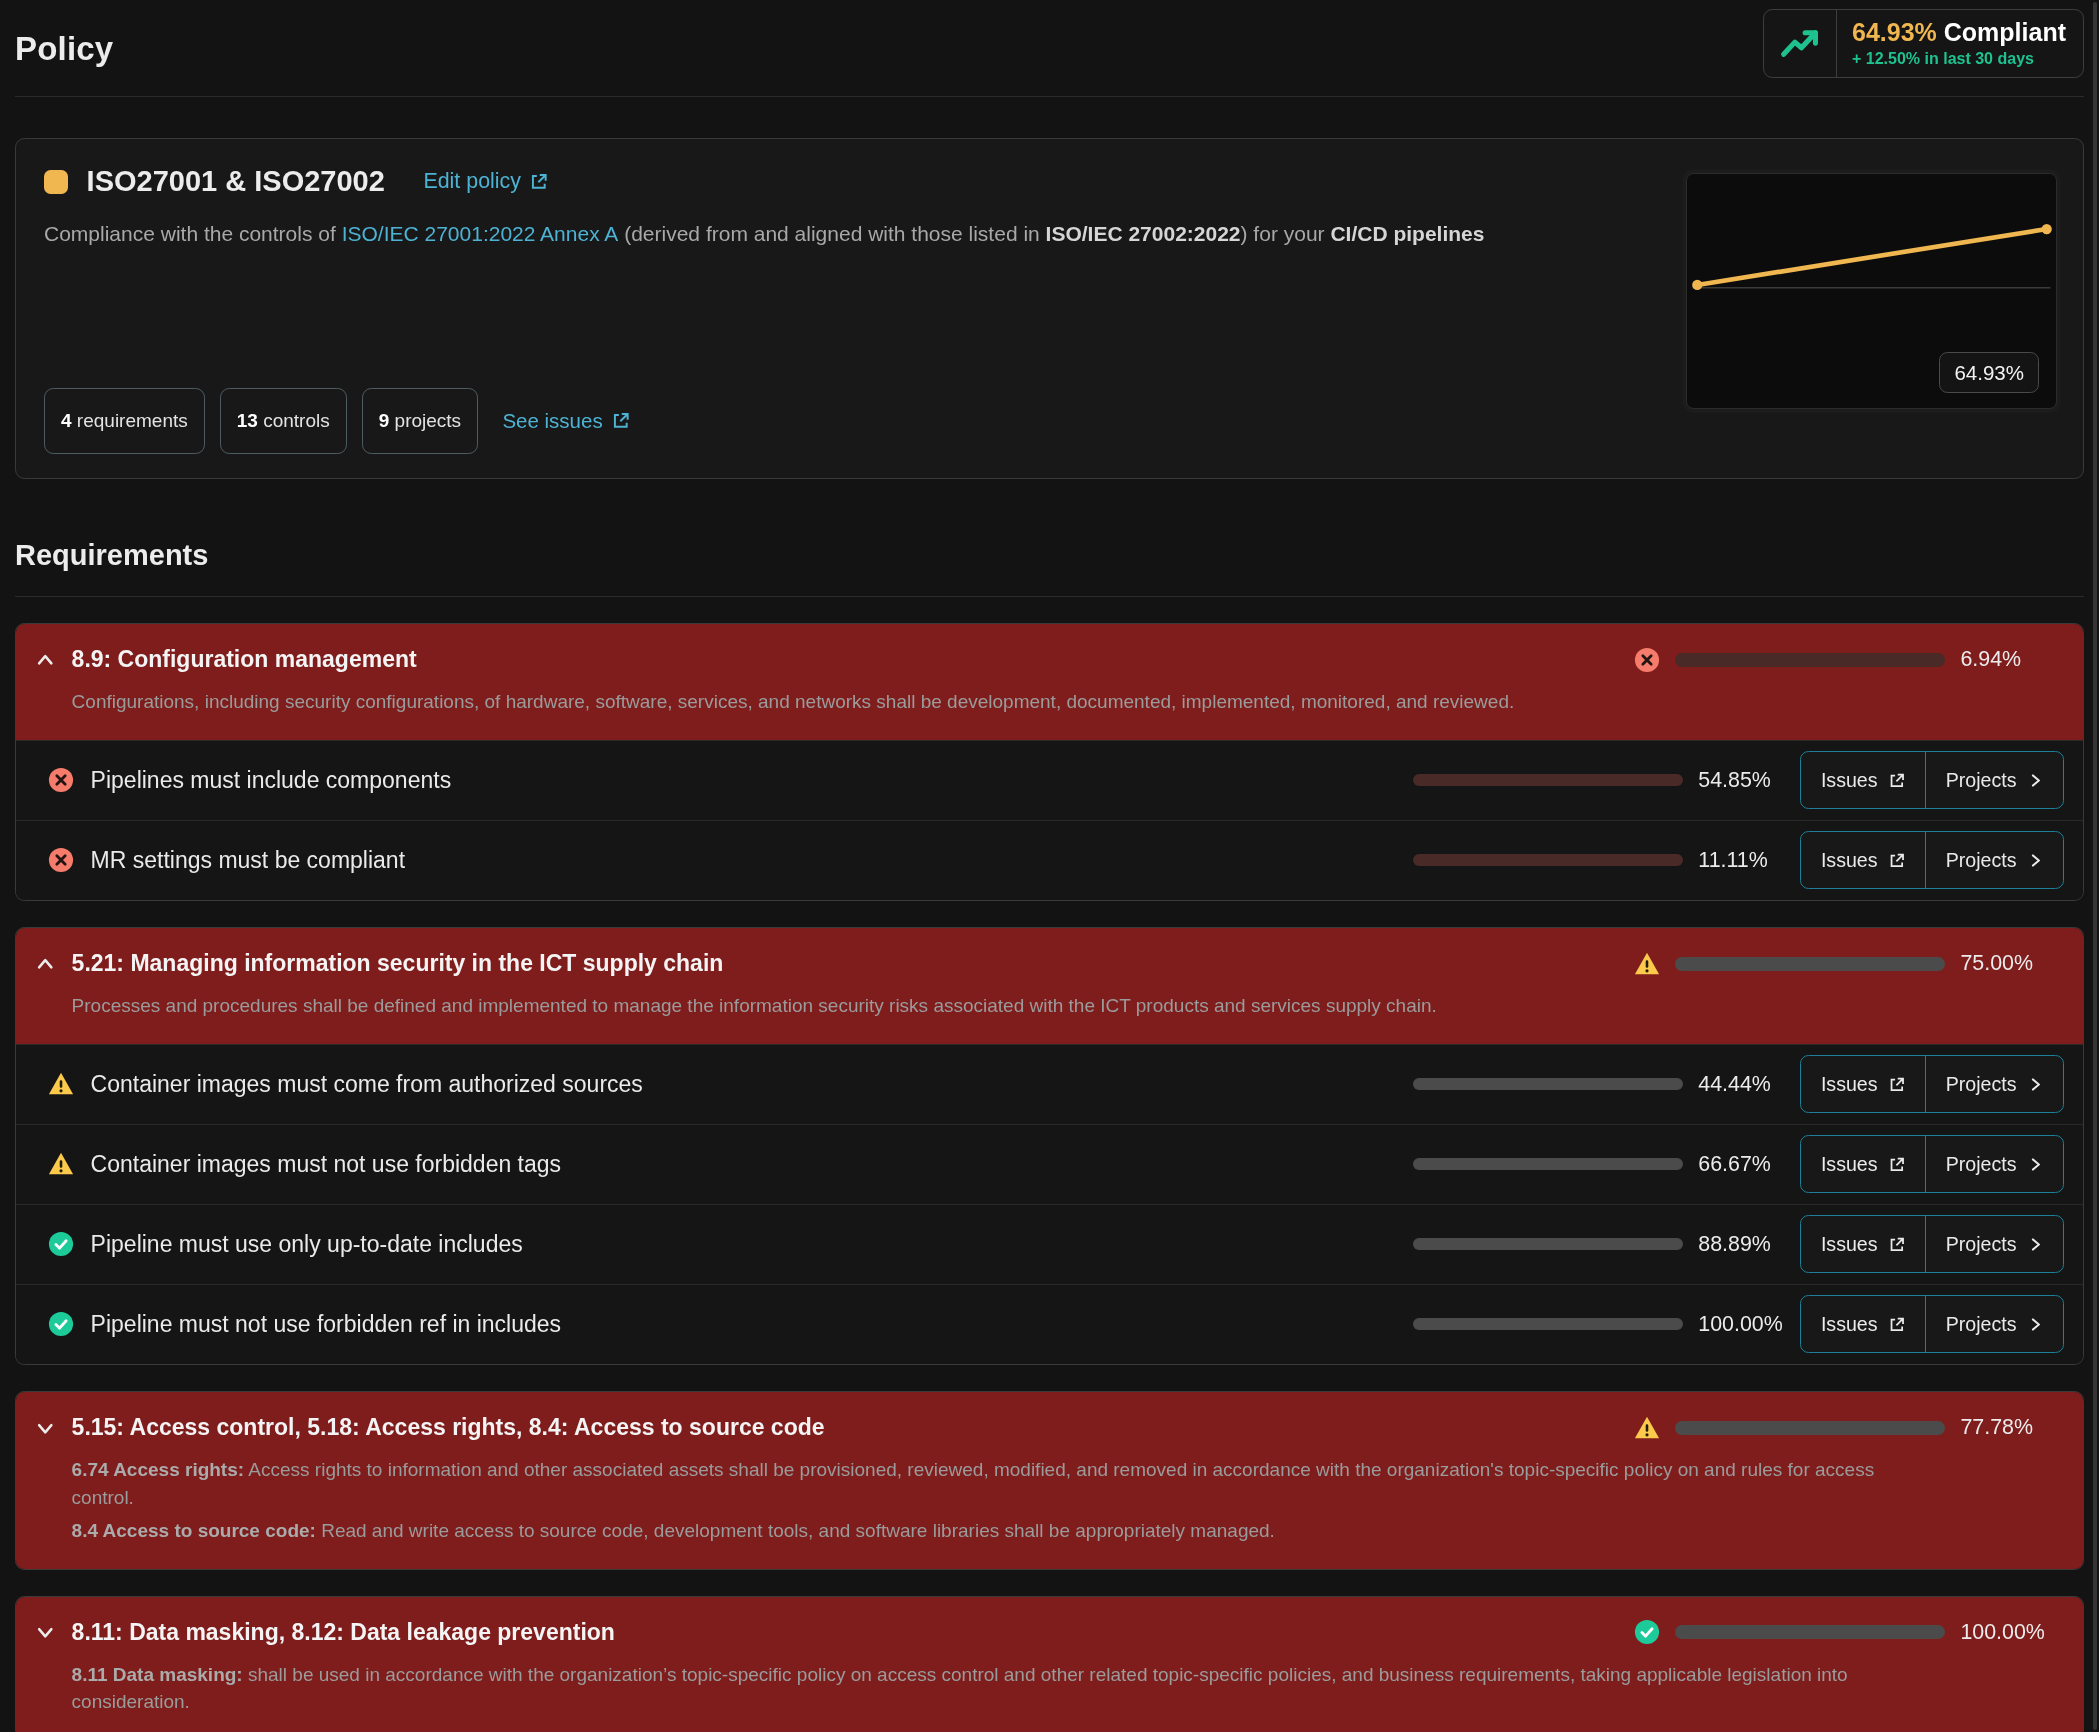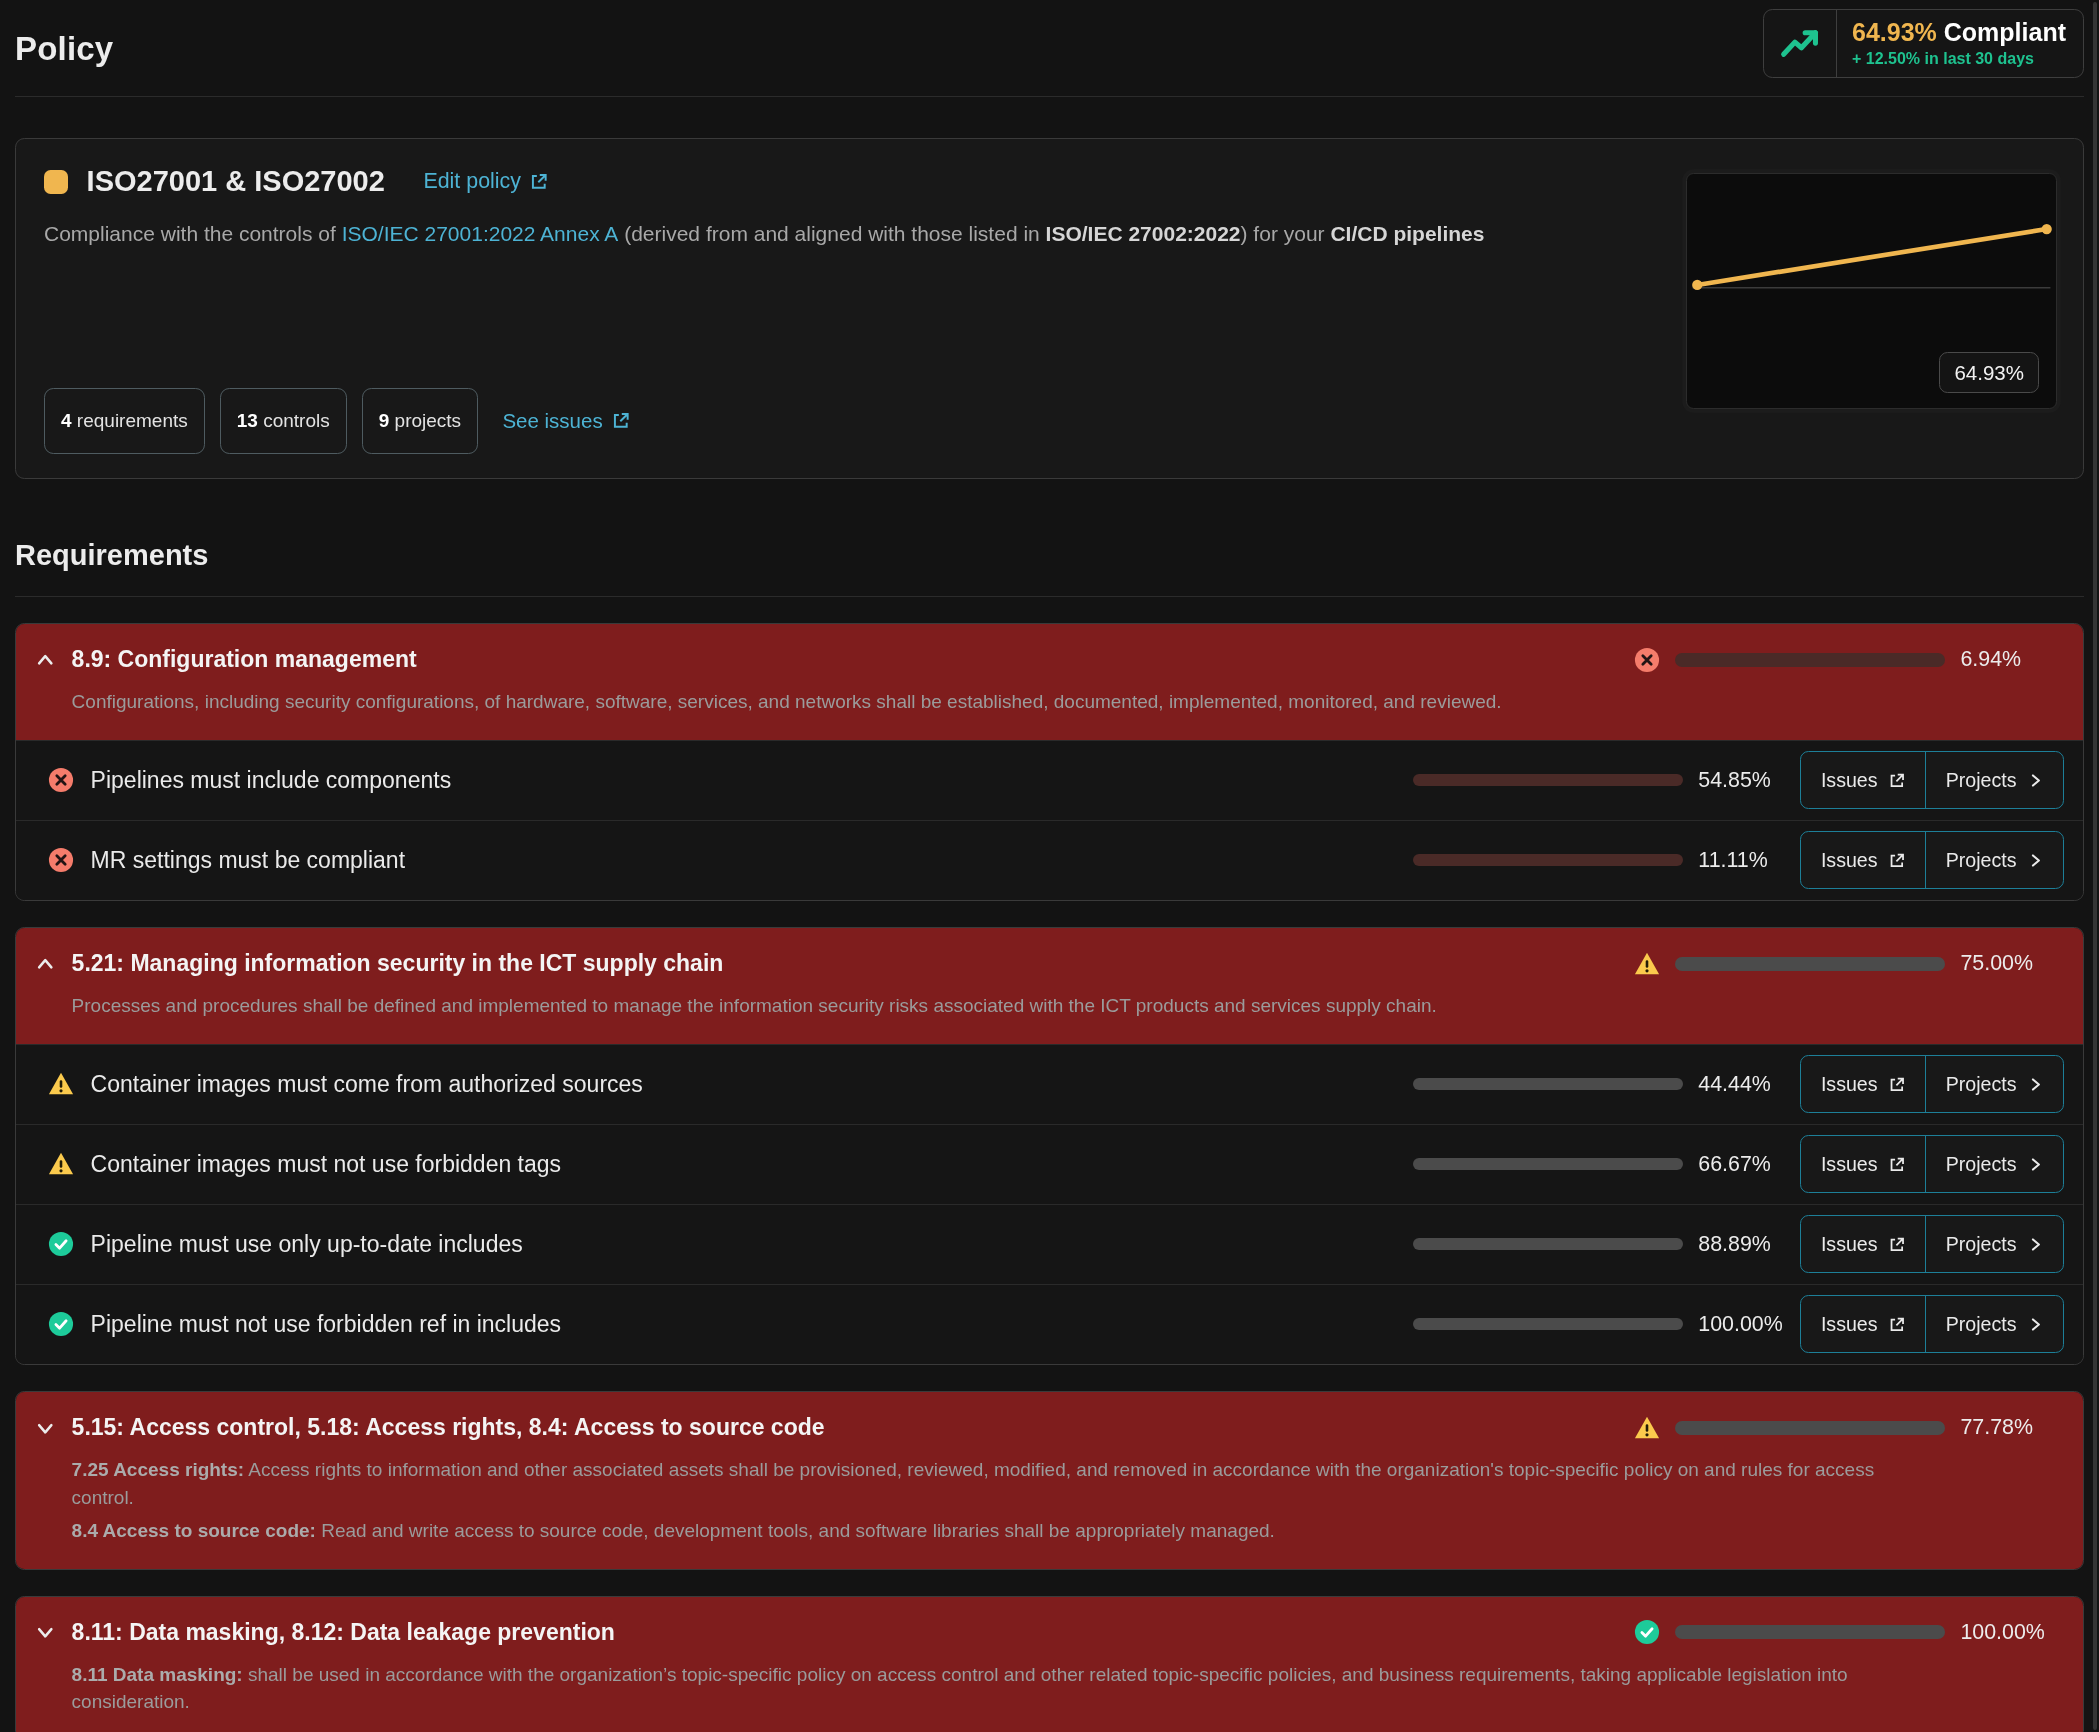--- a/index.html
+++ b/index.html
@@ -174,21 +174,21 @@
                 <circle cx="14" cy="14" r="13" fill="#f57c6b"></circle>
                 <path d="M9.5 9.5 L18.5 18.5 M18.5 9.5 L9.5 18.5" stroke="#231414" stroke-width="3" stroke-linecap="round"></path>
               </svg>
 
           </span>
           <span class="bar-track"><span class="bar-fill" style="width: 6.94%;"></span></span>
           <span class="pct">6.94%</span>
         </span>
       </div>
       <div class="req-desc">
-        <p><span class="b"></span><span>Configurations, including security configurations, of hardware, software, services, and networks shall be established, documented, implemented, monitored, and reviewed.</span></p>
+        <p><span class="b"></span><span>Configurations, including security configurations, of hardware, software, services, and networks shall be development, documented, implemented, monitored, and reviewed.</span></p>
       </div>
     </div>
 
     <div class="control-row cls-fail">
       <span class="control-left">
         <span class="status-icon">
           <svg class="icon-fail" width="26" height="26" viewBox="0 0 28 28">
               <circle cx="14" cy="14" r="13" fill="#f57c6b"></circle>
               <path d="M9.5 9.5 L18.5 18.5 M18.5 9.5 L9.5 18.5" stroke="#231414" stroke-width="3" stroke-linecap="round"></path>
             </svg>
@@ -430,21 +430,21 @@
                 <rect x="12.6" y="10" width="2.8" height="8" rx="1.4" fill="#231c07"></rect>
                 <circle cx="14" cy="21.4" r="1.7" fill="#231c07"></circle>
               </svg>
 
           </span>
           <span class="bar-track"><span class="bar-fill" style="width: 77.78%;"></span></span>
           <span class="pct">77.78%</span>
         </span>
       </div>
       <div class="req-desc">
-        <p><span class="b">7.25 Access rights:</span><span> Access rights to information and other associated assets shall be provisioned, reviewed, modified, and removed in accordance with the organization's topic-specific policy on and rules for access control.</span></p>
+        <p><span class="b">6.74 Access rights:</span><span> Access rights to information and other associated assets shall be provisioned, reviewed, modified, and removed in accordance with the organization's topic-specific policy on and rules for access control.</span></p>
         <p><span class="b">8.4 Access to source code:</span><span> Read and write access to source code, development tools, and software libraries shall be appropriately managed.</span></p>
       </div>
     </div>
   </div>
 
   <div class="req-card">
     <div class="req-header cls-success">
       <div class="req-top">
         <span class="chev cls-down">
 

